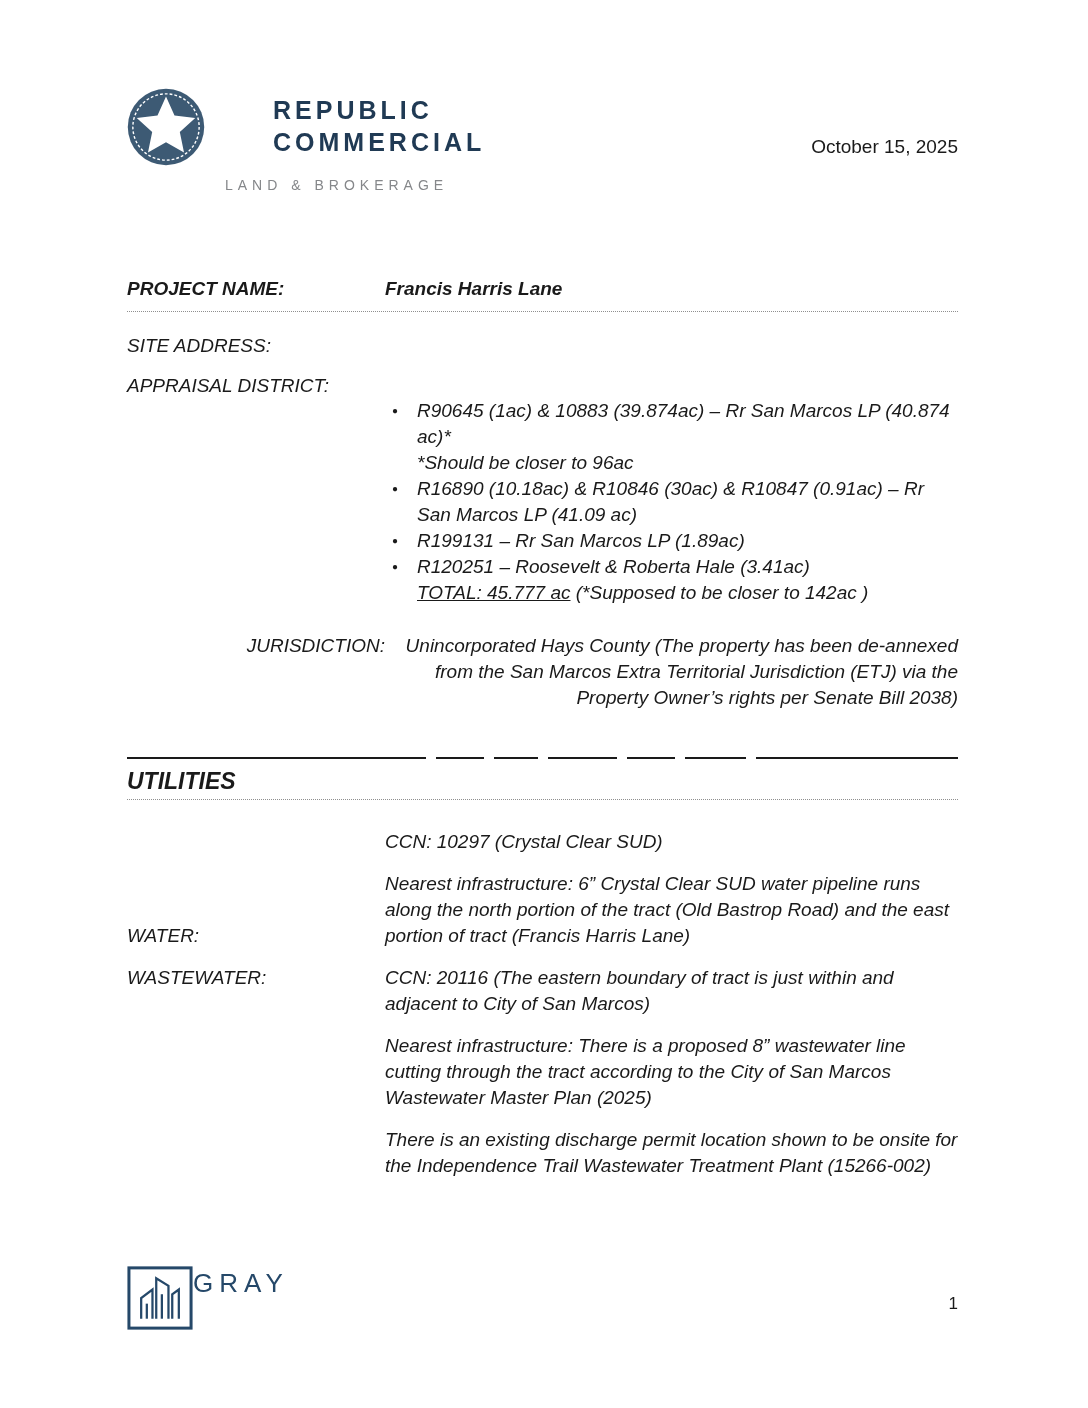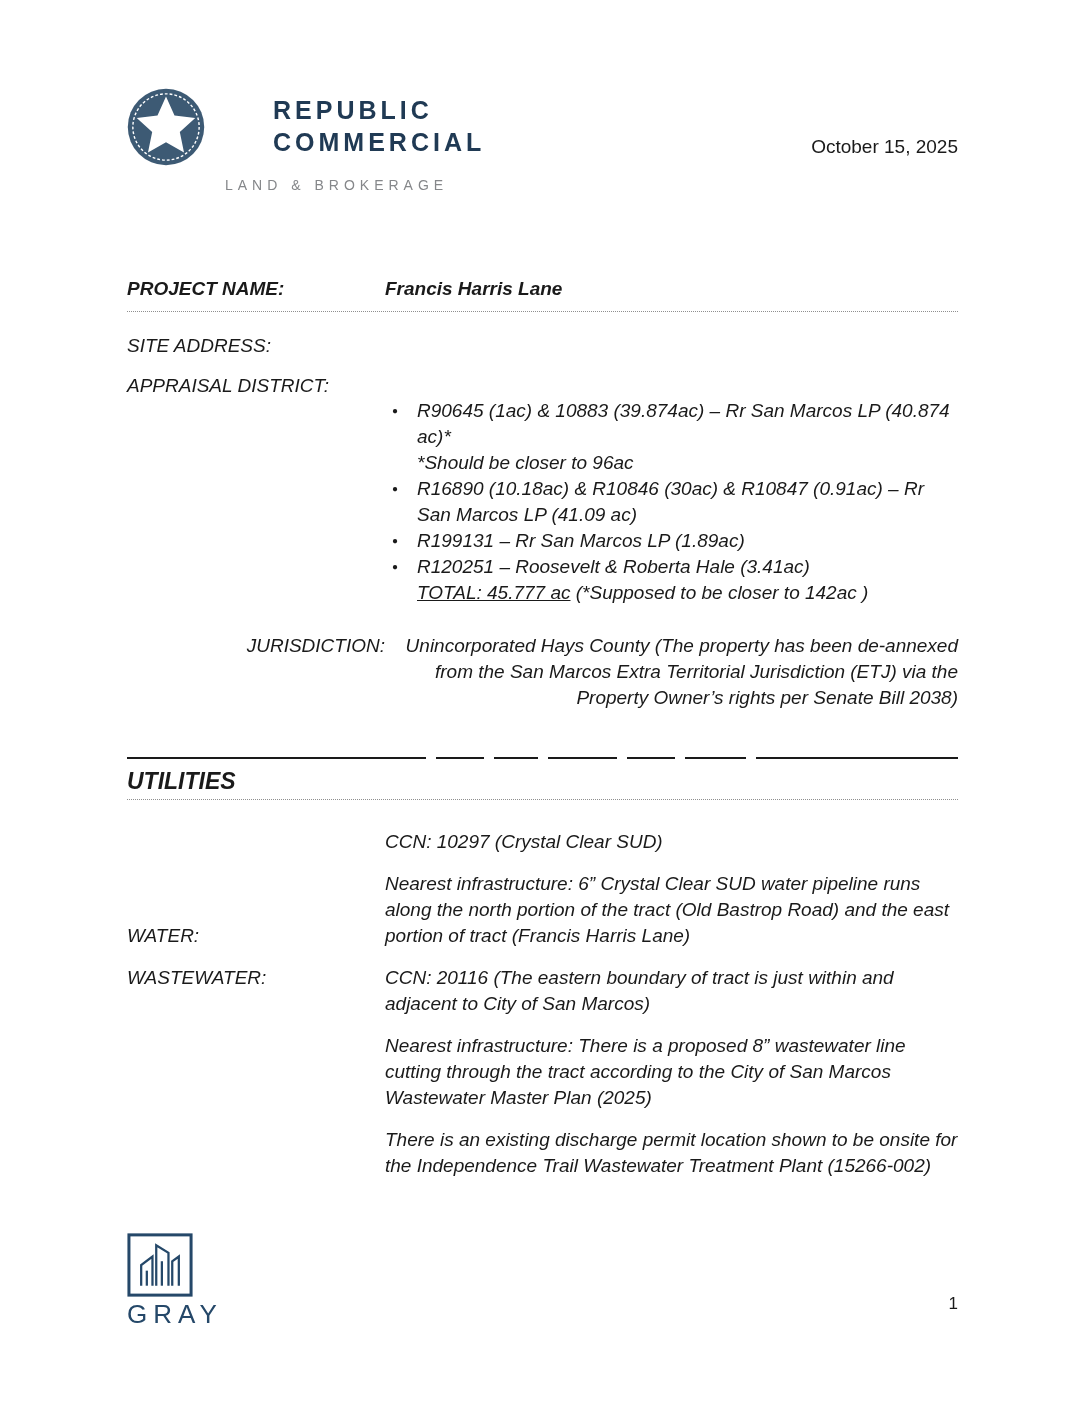--- a/index.html
+++ b/index.html
@@ -57,21 +57,21 @@
   .mt-site { margin-top:21px; }
   .mt-appraisal { margin-top:14px; }
   .mt-jurisdiction { margin-top:27px;text-align:right; }
   .mt-water { margin-top:29px;align-items:flex-end; }
   .mt-wastewater { margin-top:16px; }
   .dotted-under-project { margin-top:9px; }
   .dotted-under-utilities { margin-top:5px; }
 
   
   .footer { margin-top:auto; display:flex; justify-content:space-between; align-items:flex-end; }
-  .gray-logo { display:flex; flex-direction:column; }
+  .gray-logo { display:flex; flex-direction:row; }
   .gray-mark { width:66px; height:64px; }
   .gray-word { font-size:26px; letter-spacing:6px; color:#254869; margin-top:2px; }
   .page-number { font-size:17px; color:#1a1a1a; margin-bottom:16px; }
 </style>
 </head>
 <body>
 
 <div class="header">
   <div class="brand">
     <svg class="badge" viewBox="0 0 100 100">

